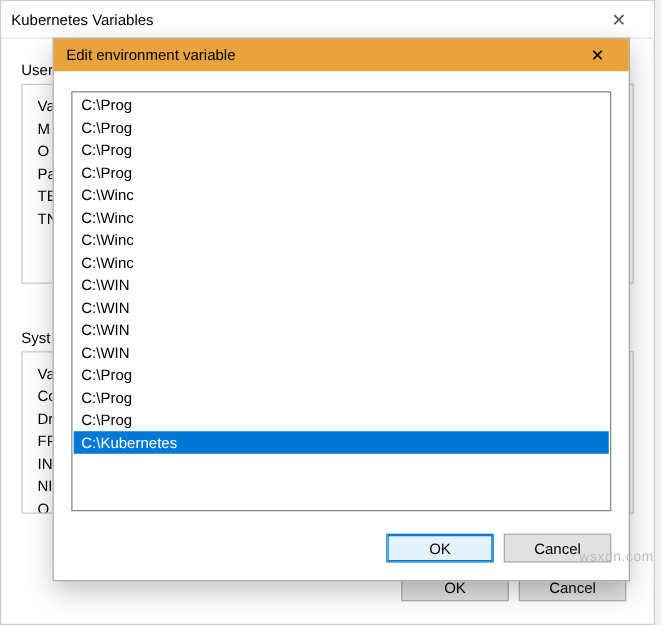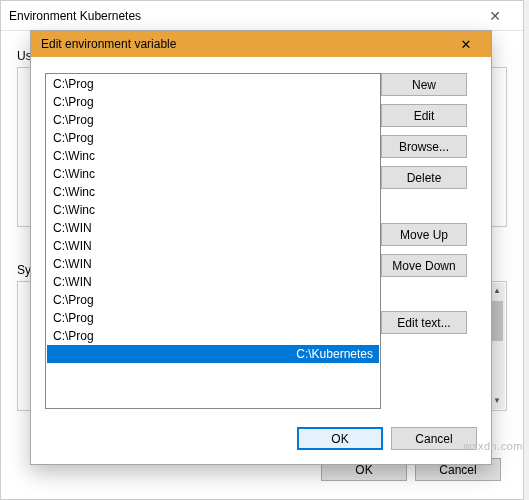--- a/index.html
+++ b/index.html
@@ -53,21 +53,21 @@
       background: #e1e1e1;
       border: 1px solid #adadad;
       font-family: inherit;
       font-size: 12px;
       cursor: pointer;
     }
 
     
     .edit-dialog {
       position: absolute;
-      left: 30px;
+      left: 42px;
       top: 30px;
       width: 462px;
       height: 435px;
       background: #fff;
       border: 1px solid #a6a6a6;
       box-shadow: 0 8px 20px rgba(0,0,0,0.25);
       display: flex;
       flex-direction: column;
     }
     .edit-titlebar {
@@ -86,41 +86,40 @@
       display: flex;
       align-items: center;
       justify-content: center;
       font-size: 13px;
       cursor: pointer;
     }
     .edit-body {
       flex: 1;
       display: flex;
       padding: 16px 14px 10px 14px;
-      gap: 0;
+      gap: 12px;
     }
     .path-listbox {
       flex: 1;
       border: 1px solid #888;
       background: #fff;
       overflow-y: hidden;
       padding: 1px;
     }
     .path-row {
       padding: 2px 6px;
       font-size: 12px;
       white-space: nowrap;
       overflow: hidden;
       text-overflow: clip;
       cursor: default;
     }
     .path-row.selected {
       background: #0078d7;
       color: #fff;
-      text-align: right;
     }
     .side-buttons {
       width: 96px;
       display: flex;
       flex-direction: column;
       gap: 8px;
       align-items: stretch;
     }
     .side-buttons .gap { height: 18px; }
     .edit-footer {
@@ -167,21 +166,21 @@
       color: #bbb;
       letter-spacing: 0.5px;
       z-index: 5;
     }
   </style>
 </head>
 <body>
 
 <div class="bg-dialog">
   <div class="bg-titlebar">
-    <span>Environment Kubernetes</span>
+    <span>Kubernetes Variables</span>
     <span class="close">✕</span>
   </div>
   <div class="bg-body">
     <div class="bg-section-label">User</div>
     <div class="bg-groupbox">
       <div class="bg-list-row">Va</div>
       <div class="bg-list-row">M</div>
       <div class="bg-list-row">O</div>
       <div class="bg-list-row">Pa</div>
       <div class="bg-list-row">TE</div>
@@ -227,31 +226,20 @@
         <div class="path-row">C:\Winc</div>
         <div class="path-row">C:\WIN</div>
         <div class="path-row">C:\WIN</div>
         <div class="path-row">C:\WIN</div>
         <div class="path-row">C:\WIN</div>
         <div class="path-row">C:\Prog</div>
         <div class="path-row">C:\Prog</div>
         <div class="path-row">C:\Prog</div>
         <div class="path-row selected">C:\Kubernetes</div>
       </div>
-    <div class="side-buttons">
-      <button class="btn">New</button>
-      <button class="btn">Edit</button>
-      <button class="btn">Browse...</button>
-      <button class="btn">Delete</button>
-      <div class="gap"></div>
-      <button class="btn">Move Up</button>
-      <button class="btn">Move Down</button>
-      <div class="gap"></div>
-      <button class="btn">Edit text...</button>
-    </div>
   </div>
   <div class="edit-footer">
     <button class="btn primary">OK</button>
     <button class="btn">Cancel</button>
   </div>
 </div>
 
 <div class="watermark">wsxdn.com</div>
 
 </body></html>

